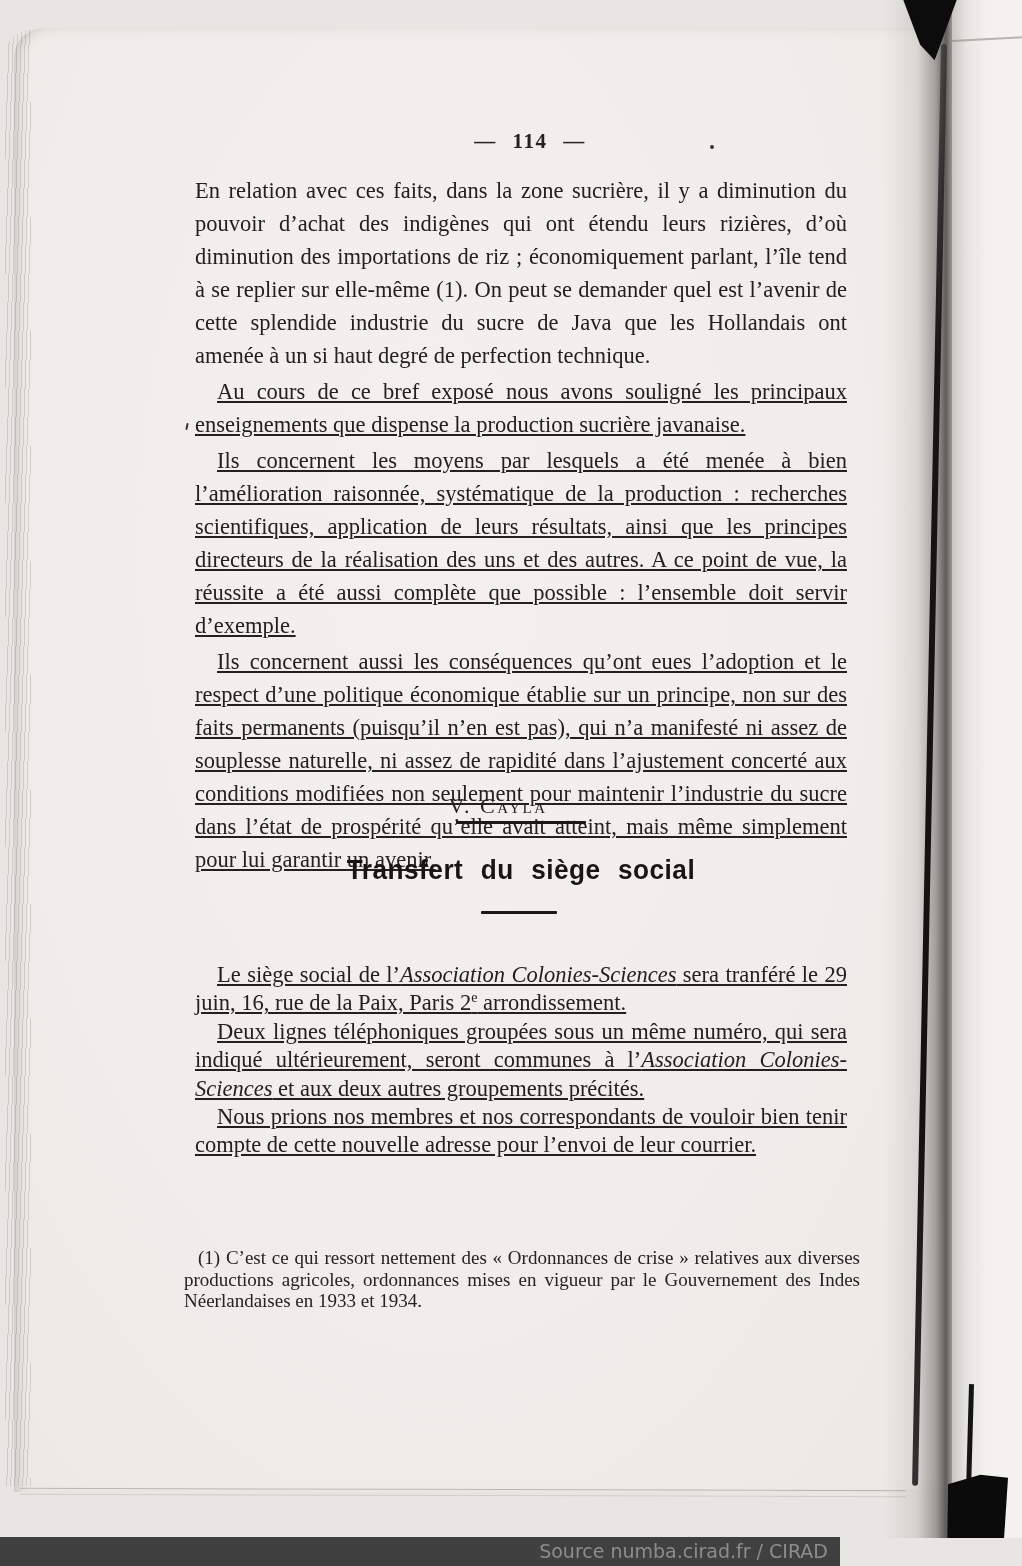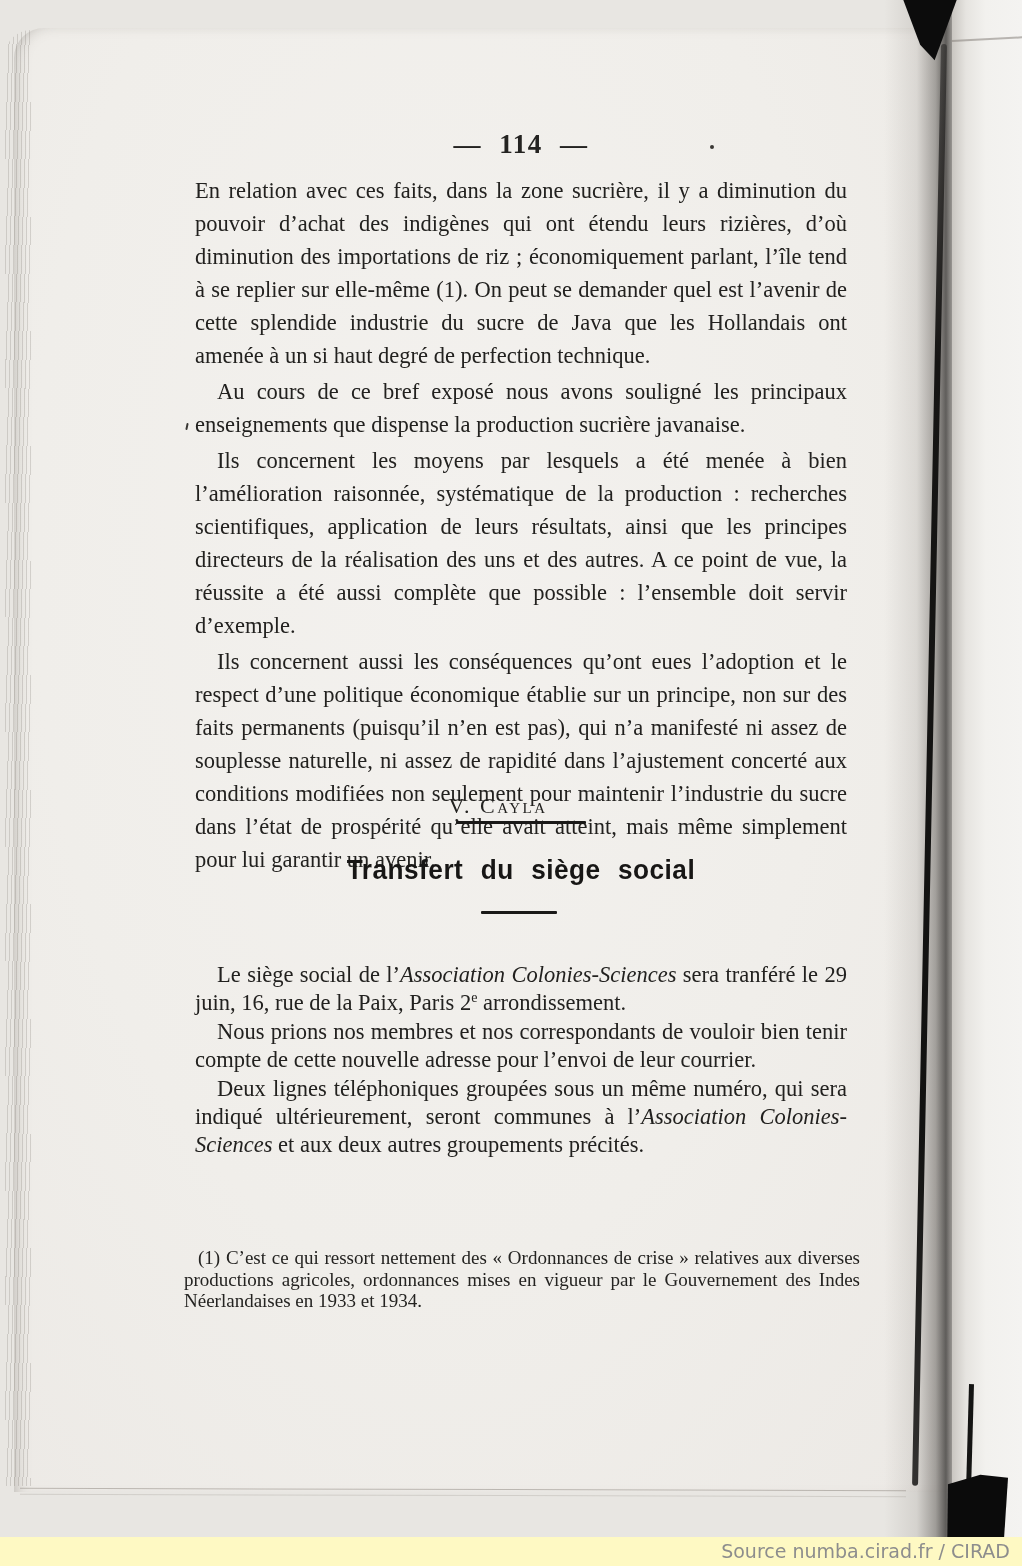--- a/index.html
+++ b/index.html
@@ -61,32 +61,32 @@
     background:#0b0b0b;
     clip-path:polygon(6% 16%, 55% 1%, 97% 6%, 91% 100%, 5% 100%);
   }
   .page-bottom-edge{
     position:absolute;left:20px;top:1489px;width:886px;height:5px;
     border-top:1px solid rgba(128,122,114,0.45);
     border-bottom:1px solid rgba(128,122,114,0.22);
     transform:rotate(0.15deg);
   }
   .pagenum{
-    position:absolute;left:195px;top:129px;width:652px;
-    text-align:center;font-size:27px;font-weight:bold;
+    position:absolute;left:204px;top:129px;width:652px;
+    text-align:center;font-size:21px;font-weight:bold;
     letter-spacing:1.5px;word-spacing:9px;color:#242321;
   }
   .article{position:absolute;left:195px;top:174px;width:652px;}
   .section{position:absolute;left:195px;top:948px;width:652px;margin-top:13px;}
   .body-p{
     margin:0 0 3px 0;text-align:justify;
     font-size:22.5px;line-height:33px;color:#22211f;
   }
   .section .body-p{line-height:28.4px;margin:0;}
-  .indent{text-indent:22px;}
+  .indent{text-indent:22px;text-decoration:underline;}
   .body-p i{font-style:italic;}
   .body-p sup{font-size:14px;line-height:0;}
   .signature{
     position:absolute;left:195px;top:793px;width:652px;
     box-sizing:border-box;padding-right:46px;
     text-align:center;font-variant:small-caps;
     font-size:22px;letter-spacing:2.5px;color:#22211f;
   }
   .rule{position:absolute;background:#1a1918;height:3px;border-radius:1px;}
   .ruleA{left:456px;top:821px;width:130px;}
@@ -99,22 +99,22 @@
   }
   .footnote{
     position:absolute;left:184px;top:1247px;width:676px;margin:0;
     text-align:justify;text-indent:14px;
     font-size:19px;line-height:21.6px;color:#242321;
   }
   .speck{position:absolute;background:#3a3835;border-radius:50%;}
   .s1{left:710px;top:145px;width:4px;height:4px;}
   .s2{left:186px;top:423px;width:2px;height:7px;border-radius:2px;transform:rotate(12deg);}
   .scan-footer{
-    position:absolute;left:0;top:1537px;width:1022px;height:29px;
-    background:#fef9c3;
+    position:absolute;left:0;top:1537px;width:840px;height:29px;
+    background:#404040;
   }
   .footer-text{
     position:absolute;right:12px;top:3px;
     font-family:"DejaVu Sans", sans-serif;
     font-size:19px;color:#8d8d8d;
   }
 </style>
 </head>
 <body>
 
@@ -141,21 +141,21 @@
   </div>
 
 <div class="signature">V. Cayla</div>
 
 <div class="rule ruleA"></div>
 <h2 class="title">Transfert du siège social</h2>
 <div class="rule ruleB"></div>
 
 <div class="section">
     <p class="body-p indent"><span>Le siège social de l’</span><i>Association Colonies-Sciences</i><span> sera tranféré le 29 juin, 16, rue de la Paix, Paris 2</span><sup>e</sup><span> arrondissement.</span></p>
+    <p class="body-p indent"><span>Deux lignes téléphoniques groupées sous un même numéro, qui sera indiqué ultérieurement, seront communes à l’</span><i>Association Colonies-Sciences</i><span> et aux deux autres groupements précités.</span></p>
     <p class="body-p indent"><span>Nous prions nos membres et nos correspondants de vouloir bien tenir compte de cette nouvelle adresse pour l’envoi de leur courrier.</span></p>
-    <p class="body-p indent"><span>Deux lignes téléphoniques groupées sous un même numéro, qui sera indiqué ultérieurement, seront communes à l’</span><i>Association Colonies-Sciences</i><span> et aux deux autres groupements précités.</span></p>
   </div>
 
 <p class="footnote">(1) C’est ce qui ressort nettement des « Ordonnances de crise » relatives aux diverses productions agricoles, ordonnances mises en vigueur par le Gouvernement des Indes Néerlandaises en 1933 et 1934.</p>
 
 <div class="scan-footer">
     <span class="footer-text">Source numba.cirad.fr / CIRAD</span>
   </div>
 
 </body></html>

